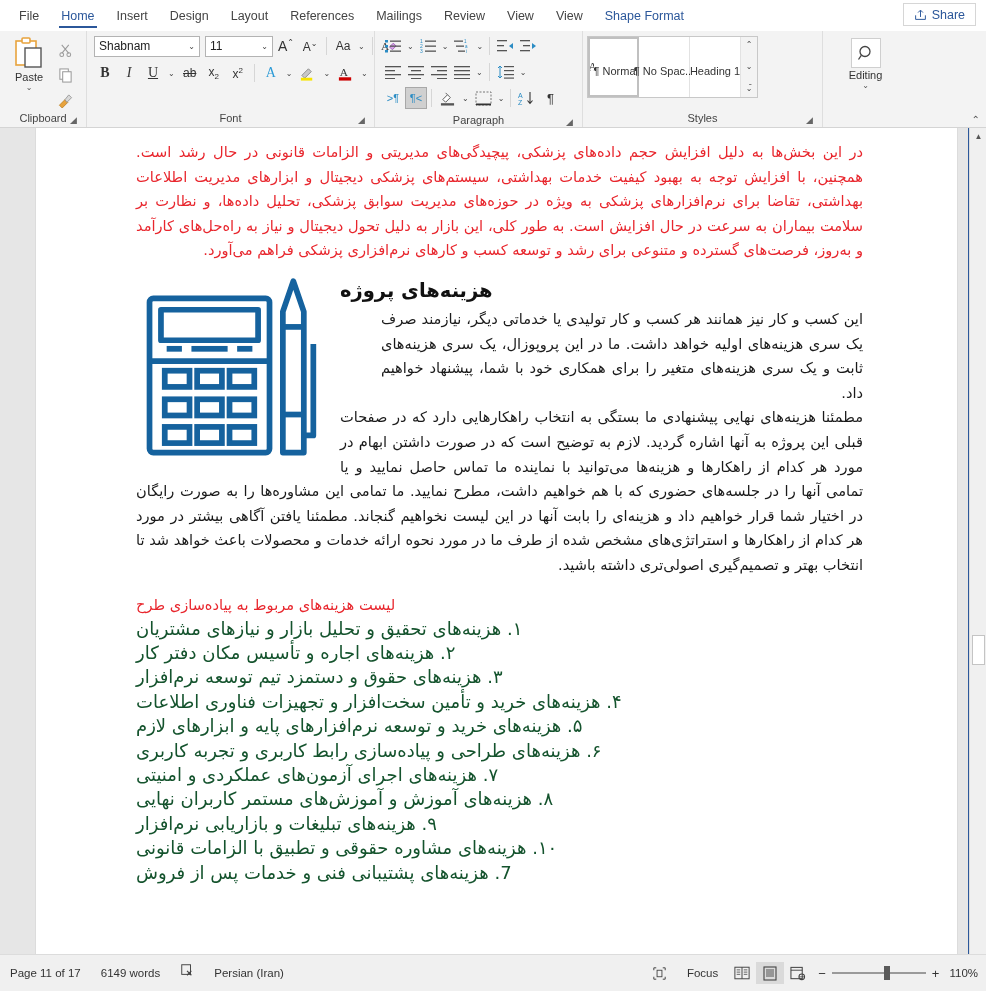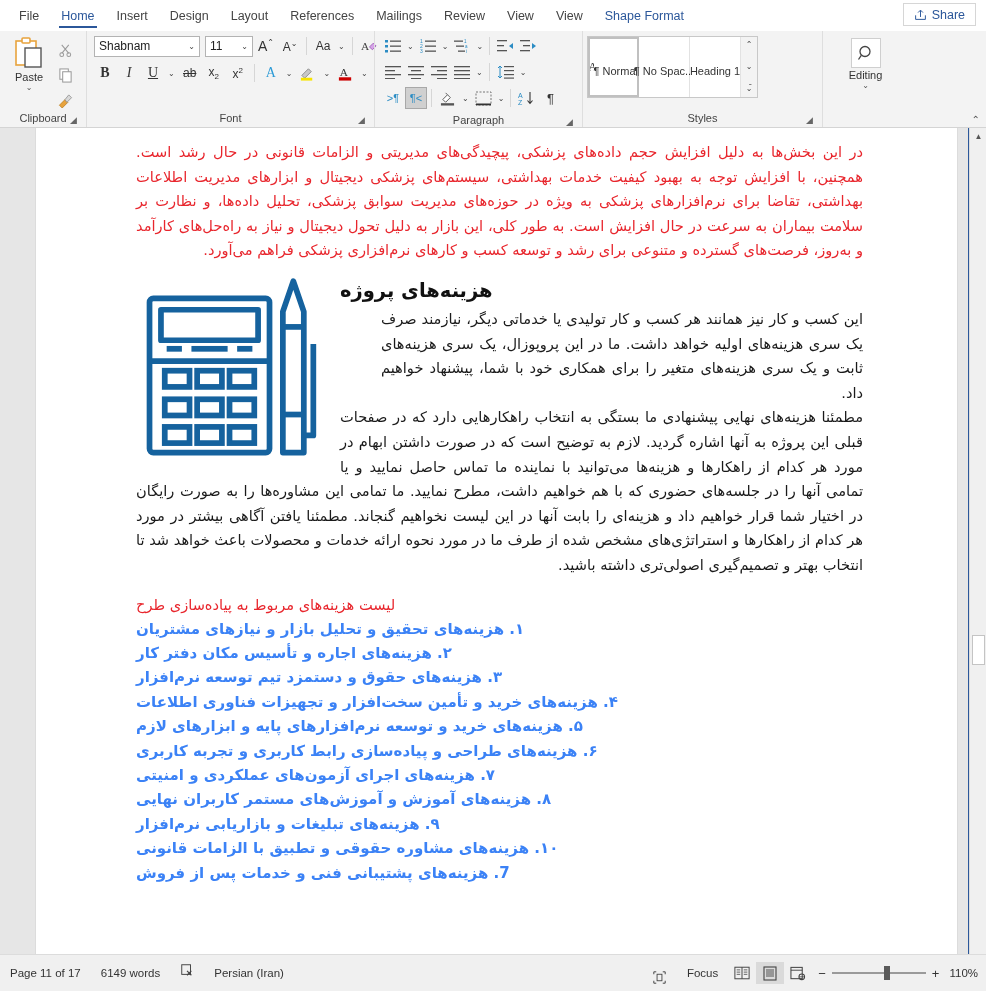--- a/index.html
+++ b/index.html
@@ -102,21 +102,21 @@
   .fname {
     width: 106px; height: 21px;
     border: 1px solid #b3b3b3; background: #fff;
     font-size: 12px; color: #222;
     display: flex; align-items: center;
     padding: 0 4px;
     position: relative;
   }
   .fname .cv { position: absolute; right: 4px; font-size: 8px; color: #444; }
   .fsize {
-    width: 48px; height: 21px;
+    width: 68px; height: 21px;
     border: 1px solid #b3b3b3; background: #fff;
     font-size: 12px; color: #222;
     display: flex; align-items: center;
     padding: 0 4px;
     position: relative;
     margin-left: 3px;
   }
   .fsize .cv { position: absolute; right: 4px; font-size: 8px; color: #444; }
   .ibtn {
     height: 22px; min-width: 22px;
@@ -228,24 +228,23 @@
     margin-top: 14px;
   }
   ol.costlist {
     list-style: none;
     direction: rtl;
     margin: 0;
     padding: 0;
   }
   ol.costlist li {
     text-align: left;
-    font-size: 15px;
+    font-size: 18px;
     line-height: 24.4px;
-    color: #3b82f6;
-    font-weight: bold;
+    color: #14532d;
   }
 
   
   .vscroll {
     position: absolute;
     right: 0; top: 128px; bottom: 23px;
     width: 17px;
     background: #f0f0f0;
     border-left: 1px solid #dcdcdc;
   }
@@ -714,21 +713,21 @@
   <div class="sb-item">6149 words</div>
   <div class="sb-item">
     <svg width="14" height="14" viewBox="0 0 16 16">
       <rect x="2" y="2" width="10" height="11" fill="none" stroke="#444" stroke-width="1.1"></rect>
       <path d="M8 9l5 5M13 9l-5 5" stroke="#444" stroke-width="1.3"></path>
     </svg>
   </div>
   <div class="sb-item">Persian (Iran)</div>
 
   <div class="sb-right">
-    <div class="sb-item" style="display:flex;align-items:flex-end;gap:21px">
+    <div class="sb-item" style="display:flex;align-items:center;gap:21px">
       <svg width="13" height="13" viewBox="0 0 16 16">
         <path d="M1 4V1h3M12 1h3v3M15 12v3h-3M4 15H1v-3" fill="none" stroke="#444" stroke-width="1.2"></path>
         <rect x="5" y="4" width="6" height="8" fill="none" stroke="#444" stroke-width="1.1"></rect>
       </svg>
       <span>Focus</span>
     </div>
     <div class="sb-view">
       <svg width="16" height="14" viewBox="0 0 18 15">
         <rect x="1" y="1" width="16" height="13" fill="none" stroke="#444" stroke-width="1.1"></rect>
         <line x1="9" y1="1" x2="9" y2="14" stroke="#444" stroke-width="1.1"></line>

